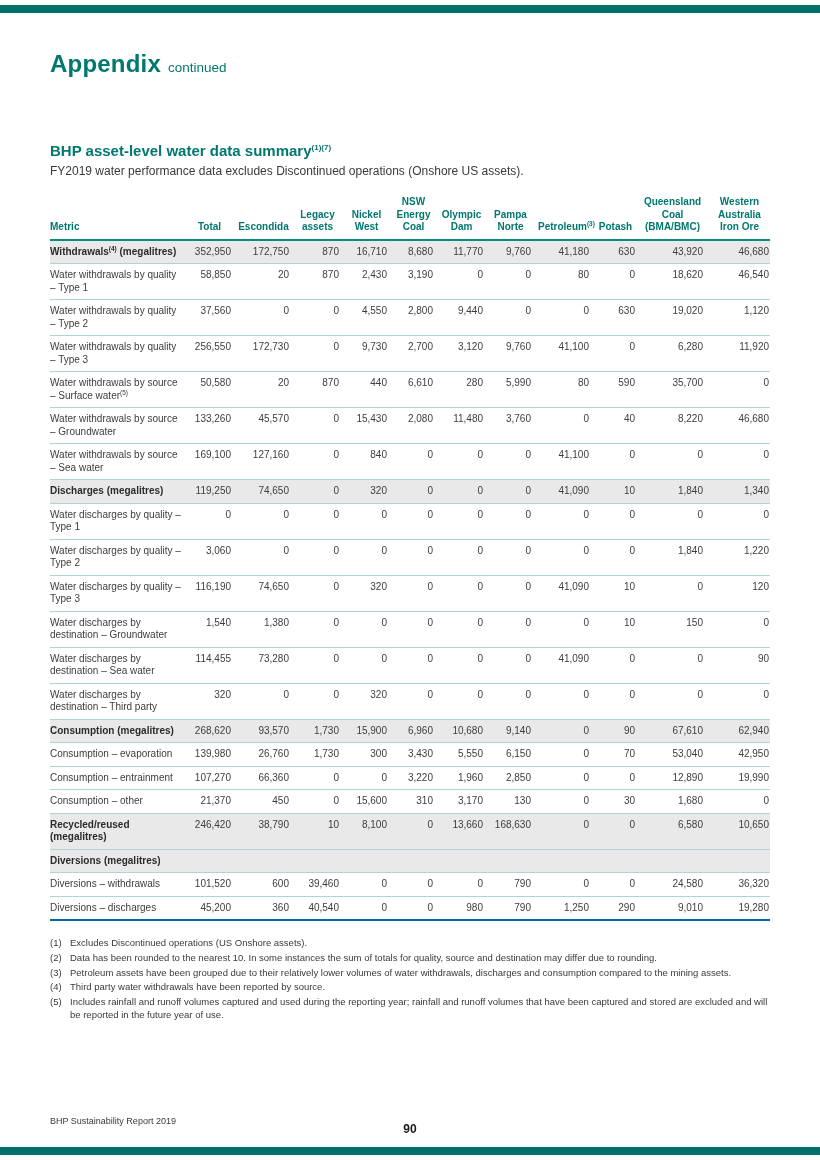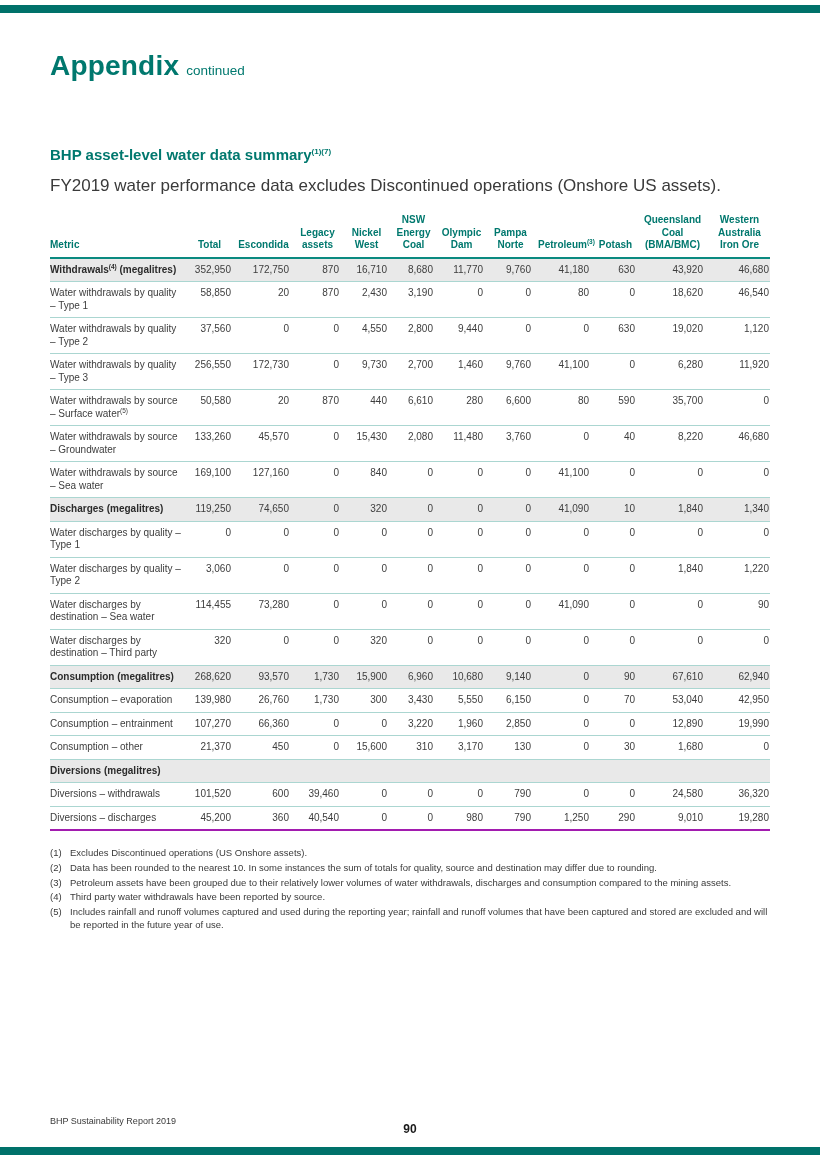--- a/index.html
+++ b/index.html
@@ -18,31 +18,31 @@
     left: 0;
     width: 820px;
     height: 8px;
     background: #00716a;
   }
   .bar.top { top: 5px; }
   .bar.bottom { bottom: 5px; }
   .content { padding: 0 50px; }
 
   .appendix-line { margin-top: 50px; color: #00786e; }
-  .appendix-title { font-size: 28px; font-weight: bold; letter-spacing: 0.2px; }
+  .appendix-title { font-size: 24px; font-weight: bold; letter-spacing: 0.2px; }
   .appendix-continued { font-size: 13.5px; font-weight: normal; margin-left: 7px; }
 
   .section-title {
     margin-top: 64px;
     color: #00786e;
     font-size: 15px;
     font-weight: bold;
   }
   .section-title sup { font-size: 8px; }
-  .section-subtitle { margin-top: 13px; font-size: 17px; color: #3a3a3a; }
+  .section-subtitle { margin-top: 5px; font-size: 12px; color: #3a3a3a; }
 
   table.data {
     margin-top: 16px;
     width: 720px;
     border-collapse: collapse;
     table-layout: fixed;
     font-size: 10px;
   }
   table.data th {
     color: #00786e;
@@ -54,21 +54,21 @@
   table.data th.col-metric { text-align: left; padding-left: 0; }
   table.data thead tr { border-bottom: 2px solid #0a8a80; }
   table.data td {
     padding: 5px 1px 5px 6px;
     vertical-align: top;
     line-height: 1.25;
   }
   table.data td.metric { padding-left: 0; text-align: left; color: #3d3d3d; }
   table.data td.num { text-align: right; }
   table.data tbody tr { border-bottom: 1px solid #abd6d1; }
-  table.data tbody tr:last-child { border-bottom: 2px solid #a21caf; margin-top: 6px; }
+  table.data tbody tr:last-child { border-bottom: 2px solid #0369a1; margin-top: 6px; }
   table.data tbody tr.section { background: #e9e9e9; }
   table.data tbody tr.section td.metric { font-weight: bold; color: #2b2b2b; }
   table.data sup { font-size: 6.5px; line-height: 0; }
 
   .footnotes { margin-top: 16px; font-size: 9.5px; color: #3a3a3a; }
   .footnote { display: flex; margin-bottom: 2px; line-height: 1.35; }
   .footnote .fn-num { flex: 0 0 20px; }
   .footnote .fn-text { flex: 1 1 auto; }
 
   .footer {
@@ -184,36 +184,36 @@
             <td class="num">19,020</td>
             <td class="num">1,120</td>
           </tr>
           <tr>
             <td class="metric">Water withdrawals by quality – Type 3</td>
             <td class="num">256,550</td>
             <td class="num">172,730</td>
             <td class="num">0</td>
             <td class="num">9,730</td>
             <td class="num">2,700</td>
-            <td class="num">1,460</td>
+            <td class="num">3,120</td>
             <td class="num">9,760</td>
             <td class="num">41,100</td>
             <td class="num">0</td>
             <td class="num">6,280</td>
             <td class="num">11,920</td>
           </tr>
           <tr>
             <td class="metric">Water withdrawals by source – Surface water<sup>(5)</sup></td>
             <td class="num">50,580</td>
             <td class="num">20</td>
             <td class="num">870</td>
             <td class="num">440</td>
             <td class="num">6,610</td>
             <td class="num">280</td>
-            <td class="num">6,600</td>
+            <td class="num">5,990</td>
             <td class="num">80</td>
             <td class="num">590</td>
             <td class="num">35,700</td>
             <td class="num">0</td>
           </tr>
           <tr>
             <td class="metric">Water withdrawals by source – Groundwater</td>
             <td class="num">133,260</td>
             <td class="num">45,570</td>
             <td class="num">0</td>
@@ -274,20 +274,48 @@
             <td class="num">0</td>
             <td class="num">0</td>
             <td class="num">0</td>
             <td class="num">0</td>
             <td class="num">0</td>
             <td class="num">0</td>
             <td class="num">0</td>
             <td class="num">0</td>
             <td class="num">1,840</td>
             <td class="num">1,220</td>
+          </tr>
+          <tr>
+            <td class="metric">Water discharges by quality – Type 3</td>
+            <td class="num">116,190</td>
+            <td class="num">74,650</td>
+            <td class="num">0</td>
+            <td class="num">320</td>
+            <td class="num">0</td>
+            <td class="num">0</td>
+            <td class="num">0</td>
+            <td class="num">41,090</td>
+            <td class="num">10</td>
+            <td class="num">0</td>
+            <td class="num">120</td>
+          </tr>
+          <tr>
+            <td class="metric">Water discharges by destination – Groundwater</td>
+            <td class="num">1,540</td>
+            <td class="num">1,380</td>
+            <td class="num">0</td>
+            <td class="num">0</td>
+            <td class="num">0</td>
+            <td class="num">0</td>
+            <td class="num">0</td>
+            <td class="num">0</td>
+            <td class="num">10</td>
+            <td class="num">150</td>
+            <td class="num">0</td>
           </tr>
           <tr>
             <td class="metric">Water discharges by destination – Sea water</td>
             <td class="num">114,455</td>
             <td class="num">73,280</td>
             <td class="num">0</td>
             <td class="num">0</td>
             <td class="num">0</td>
             <td class="num">0</td>
             <td class="num">0</td>
@@ -358,20 +386,34 @@
             <td class="num">450</td>
             <td class="num">0</td>
             <td class="num">15,600</td>
             <td class="num">310</td>
             <td class="num">3,170</td>
             <td class="num">130</td>
             <td class="num">0</td>
             <td class="num">30</td>
             <td class="num">1,680</td>
             <td class="num">0</td>
+          </tr>
+          <tr class="section">
+            <td class="metric">Recycled/reused (megalitres)</td>
+            <td class="num">246,420</td>
+            <td class="num">38,790</td>
+            <td class="num">10</td>
+            <td class="num">8,100</td>
+            <td class="num">0</td>
+            <td class="num">13,660</td>
+            <td class="num">168,630</td>
+            <td class="num">0</td>
+            <td class="num">0</td>
+            <td class="num">6,580</td>
+            <td class="num">10,650</td>
           </tr>
           <tr class="section">
             <td class="metric">Diversions (megalitres)</td>
             <td class="num"></td>
             <td class="num"></td>
             <td class="num"></td>
             <td class="num"></td>
             <td class="num"></td>
             <td class="num"></td>
             <td class="num"></td>

